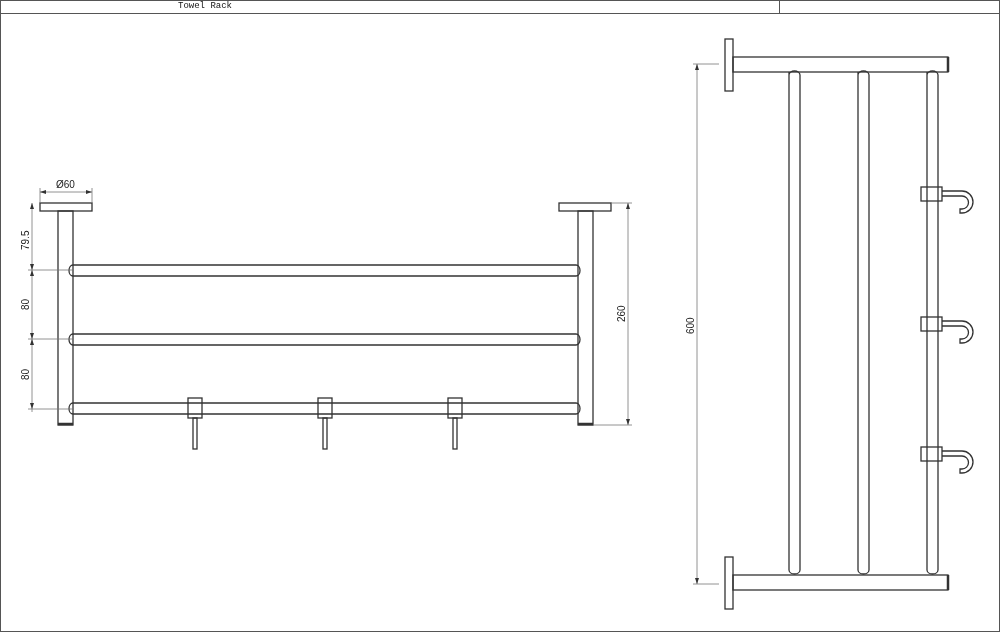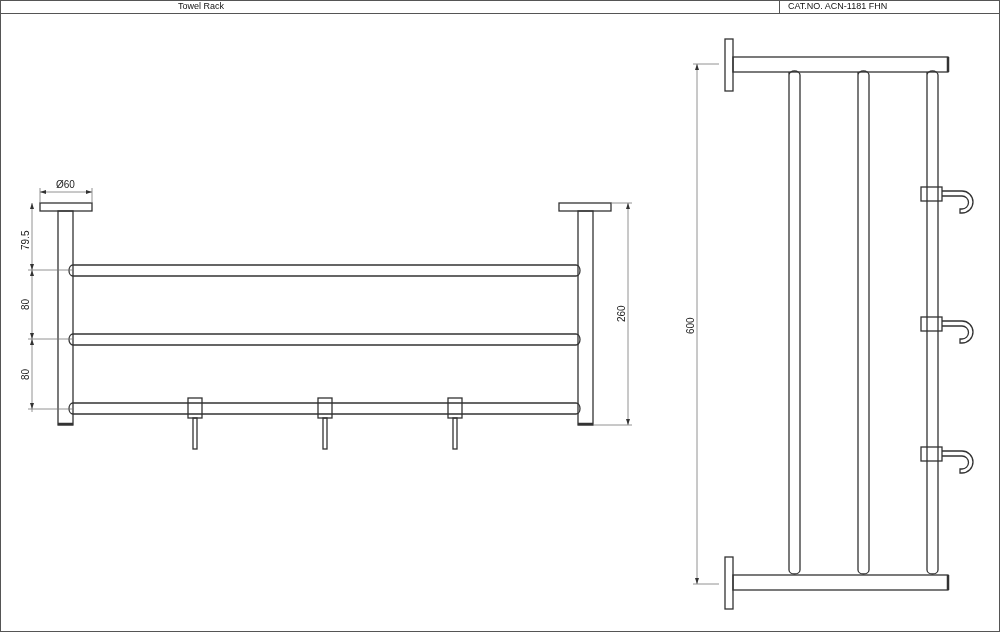--- a/index.html
+++ b/index.html
@@ -1,40 +1,37 @@
 <!DOCTYPE html>
 <html><head>
 <meta charset="utf-8">
 <style>
   html, body { margin: 0; padding: 0; background: #ffffff; }
   body { width: 1000px; height: 632px; position: relative; overflow: hidden;
          font-family: "Liberation Sans", sans-serif; }
   .frame { position: absolute; left: 0; top: 0; width: 998px; height: 630px;
            border: 1px solid #555; box-sizing: content-box; }
   .header { position: absolute; left: 0; top: 0; width: 1000px; height: 13px;
-            border-bottom: 1px solid #555; }
+            border-bottom: 1px solid #555; font-family: Liberation Mono, monospace; }
   .title-cell { position: absolute; left: 0; top: 0; width: 779px; height: 13px;
                 border-right: 1px solid #555; }
   .title-text { position: absolute; left: 178px; top: 1px; font-size: 9px; color: #111; }
   .cat-cell { position: absolute; left: 780px; top: 0; width: 220px; height: 13px; }
   .cat-text { position: absolute; left: 8px; top: 1px; font-size: 9px; color: #111; }
   svg { position: absolute; left: 0; top: 0; }
   .dim-text { font-family: "Liberation Sans", sans-serif; font-size: 10px; fill: #222; }
 </style>
 </head>
 <body>
 
 <div class="frame"></div>
 
 <div class="header">
   <div class="title-cell">
     <span class="title-text">Towel Rack</span>
-  </div>
-  <div class="cat-cell">
-    <span class="cat-text">CAT.NO. ACN-1181 FHN</span>
   </div>
 </div>
 
 <svg width="1000" height="632" viewBox="0 0 1000 632">
   <g fill="none" stroke="#333" stroke-width="1.3">
 
     <g>
 
       <rect x="40" y="203" width="52" height="8"></rect>
       <rect x="58" y="211" width="15" height="214"></rect>

